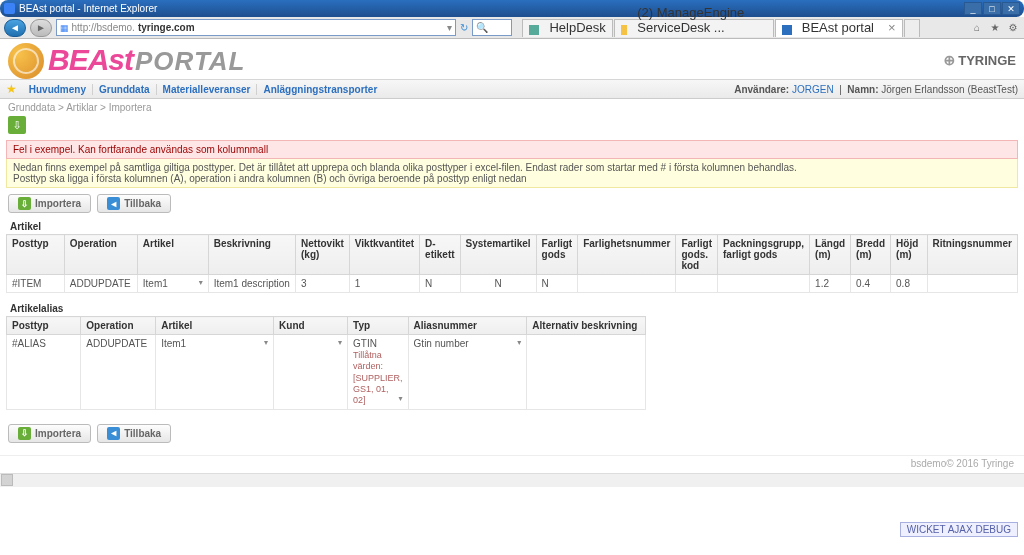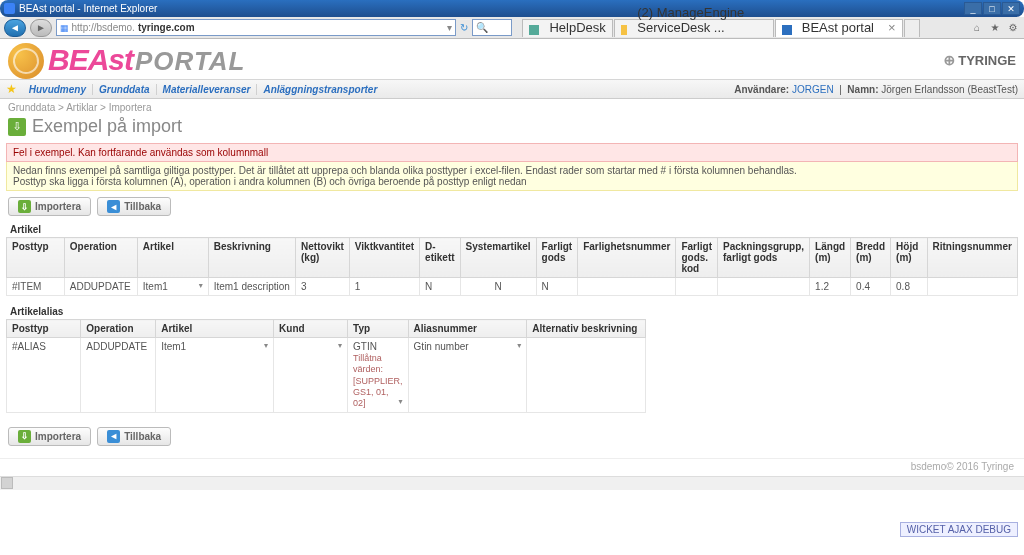--- a/index.html
+++ b/index.html
@@ -31,21 +31,21 @@
   .brandwrap { display:flex; align-items:center; gap:4px; }
   .brandlogo { width:36px; height:36px; border-radius:50%; background:radial-gradient(circle at 30% 30%, #f8c24a, #d98b2a); position:relative; margin-top:2px;}
   .brandlogo:before { content:""; position:absolute; inset:5px; border-radius:50%; border:2px solid rgba(255,255,255,.6); transform:rotate(-15deg); }
   .brandtext { display:flex; align-items:baseline; font-weight:bold; font-style:italic;}
   .brandtext .beast { font-size:30px; color:#ec4899; letter-spacing:-1px;}
   .brandtext .portal { font-size:26px; color:#999; letter-spacing:1px; margin-left:2px; font-weight:800;}
   .tyringe { display:flex; align-items:center; gap:3px; color:#666; font-weight:bold; font-size:13px;}
   .tyringe .sym { color:#999; font-size:14px; }
   .menubar { background:linear-gradient(#f7f7f7,#eaeaea); border-top:1px solid #d6d6d6; border-bottom:1px solid #ccc; display:flex; align-items:center; padding:2px 6px; font-size:10px;}
   .menubar .star { color:#f5c518; margin-right:6px; font-size:12px;}
-  .menubar a { color:#2c6fbf; text-decoration:none; padding:0 6px; border-right:1px solid #d0d0d0; font-weight:bold;font-style:italic; }
+  .menubar a { color:#2c6fbf; text-decoration:none; padding:0 6px; border-right:1px solid #d0d0d0; font-weight:bold; }
   .menubar a:last-of-type { border-right:none; }
   .userinfo { margin-left:auto; font-size:10px; color:#555;}
   .userinfo b { font-weight:bold; }
   .crumbs { padding:3px 8px; font-size:10px; color:#999;}
   .crumbs a { color:#999; text-decoration:none; }
   .pgtitle { display:flex; align-items:center; gap:6px; padding:0 8px 6px 8px; font-size:18px; color:#888;}
   .pgtitle .ticon { width:18px; height:18px; background:#6aae3a; display:inline-flex; align-items:center; justify-content:center; color:#fff; font-size:11px; border-radius:2px;}
   .errbox { margin:0 6px; background:#ffe6e6; border:1px solid #f3b5b5; padding:3px 6px; font-size:10px; color:#900;}
   .infobox { margin:0 6px; background:#ffffe0; border:1px solid #f0e8a0; border-top:none; padding:3px 6px; font-size:10px; color:#555;}
   .btnrow { padding:6px 8px; display:flex; gap:6px;}
@@ -172,21 +172,20 @@
   </div>
 
   <div class="crumbs">
     <a href="#">Grunddata</a> &gt;
     <a href="#">Artiklar</a> &gt;
     <a href="#">Importera</a>
   </div>
 
   <div class="pgtitle">
     <span class="ticon">⇩</span>
-    <span>Exempel på import</span>
   </div>
 
   <div class="errbox">Fel i exempel. Kan fortfarande användas som kolumnmall</div>
   <div class="infobox" style="white-space:pre-line;">Nedan finns exempel på samtliga giltiga posttyper. Det är tillåtet att upprepa och blanda olika posttyper i excel-filen. Endast rader som startar med # i första kolumnen behandlas.
 Posttyp ska ligga i första kolumnen (A), operation i andra kolumnen (B) och övriga beroende på posttyp enligt nedan</div>
 
   <div class="btnrow">
     <div class="btn">
         <span class="bi green">⇩</span>
         <span>Importera</span>

